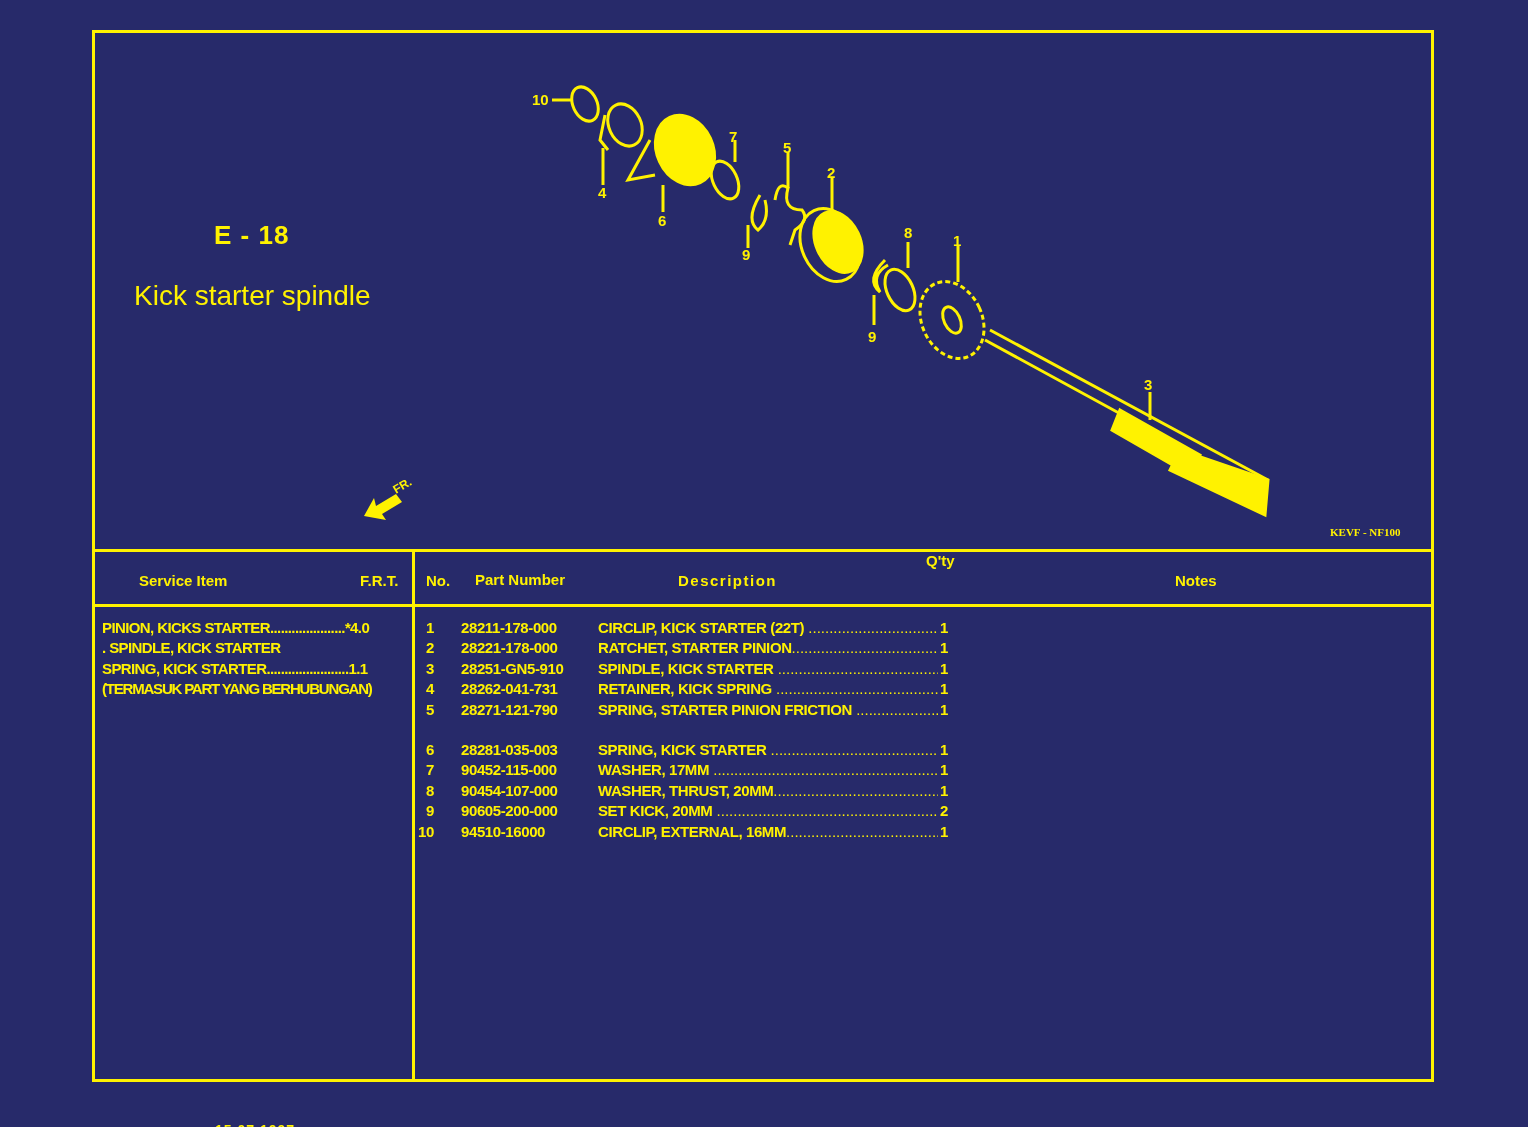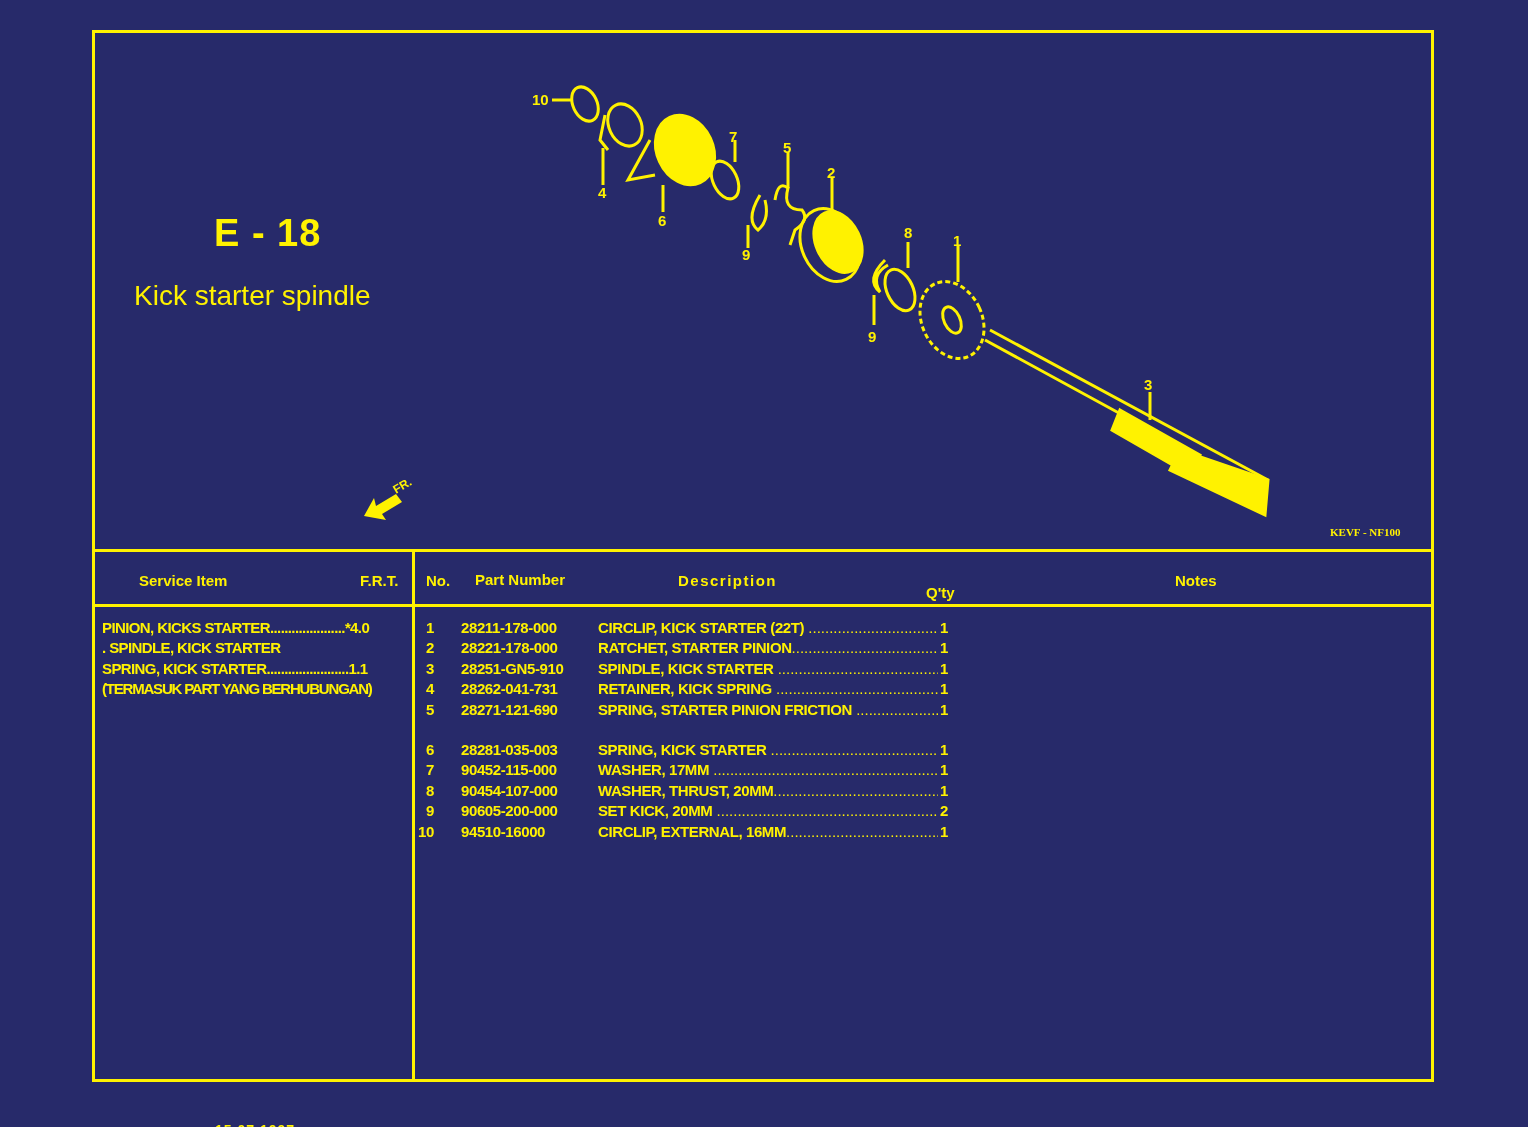--- a/index.html
+++ b/index.html
@@ -11,22 +11,22 @@
     font-family: "Liberation Sans", sans-serif;
     color: #fff200;
   }
   .frame {
     position: absolute; left: 92px; top: 30px;
     width: 1342px; height: 1052px;
     border: 3px solid #fff200;
     box-sizing: border-box;
   }
   .title-code {
-    position: absolute; left: 214px; top: 212px;
-    font-size: 38px; font-weight: bold; letter-spacing: 1px;
+    position: absolute; left: 214px; top: 220px;
+    font-size: 26px; font-weight: bold; letter-spacing: 1px;
   }
   .title-name {
     position: absolute; left: 134px; top: 280px;
     font-size: 28px;
   }
   .drawing-code {
     position: absolute; left: 1330px; top: 526px;
     font-family: "Liberation Serif", serif;
     font-size: 11px; font-weight: bold;
   }
@@ -130,21 +130,21 @@
 
 <div class="hline" style="top:549px"></div>
 <div class="hline" style="top:604px"></div>
 <div class="vline"></div>
 
 <div class="hdr" style="left:139px; top:572px">Service Item</div>
 <div class="hdr" style="left:360px; top:572px">F.R.T.</div>
 <div class="hdr" style="left:426px; top:572px">No.</div>
 <div class="hdr" style="left:475px; top:571px">Part Number</div>
 <div class="hdr" style="left:678px; top:572px; letter-spacing:1.5px">Description</div>
-<div class="hdr" style="left:926px; top:584px">Q'ty</div>
+<div class="hdr" style="left:926px; top:552px">Q'ty</div>
 <div class="hdr" style="left:1175px; top:572px">Notes</div>
 
 <div class="svc">
   <div>PINION, KICKS STARTER.....................*4.0</div>
   <div>. SPINDLE, KICK STARTER</div>
   <div>SPRING, KICK STARTER.......................1.1</div>
   <div style="letter-spacing:-1.2px">(TERMASUK PART YANG BERHUBUNGAN)</div>
 </div>
 
 <div class="parts">
@@ -167,21 +167,21 @@
       <span class="qty">1</span>
     </div>
   <div class="row">
       <span class="no">4</span>
       <span class="pn">28262-041-731</span>
       <span class="desc"><span>RETAINER, KICK SPRING</span><span class="dots"> ..................................................................</span></span>
       <span class="qty">1</span>
     </div>
   <div class="row">
       <span class="no">5</span>
-      <span class="pn">28271-121-690</span>
+      <span class="pn">28271-121-790</span>
       <span class="desc"><span>SPRING, STARTER PINION FRICTION</span><span class="dots"> ..................................................................</span></span>
       <span class="qty">1</span>
     </div>
   <div class="row gap">
       <span class="no">6</span>
       <span class="pn">28281-035-003</span>
       <span class="desc"><span>SPRING, KICK STARTER</span><span class="dots"> ..................................................................</span></span>
       <span class="qty">1</span>
     </div>
   <div class="row">

